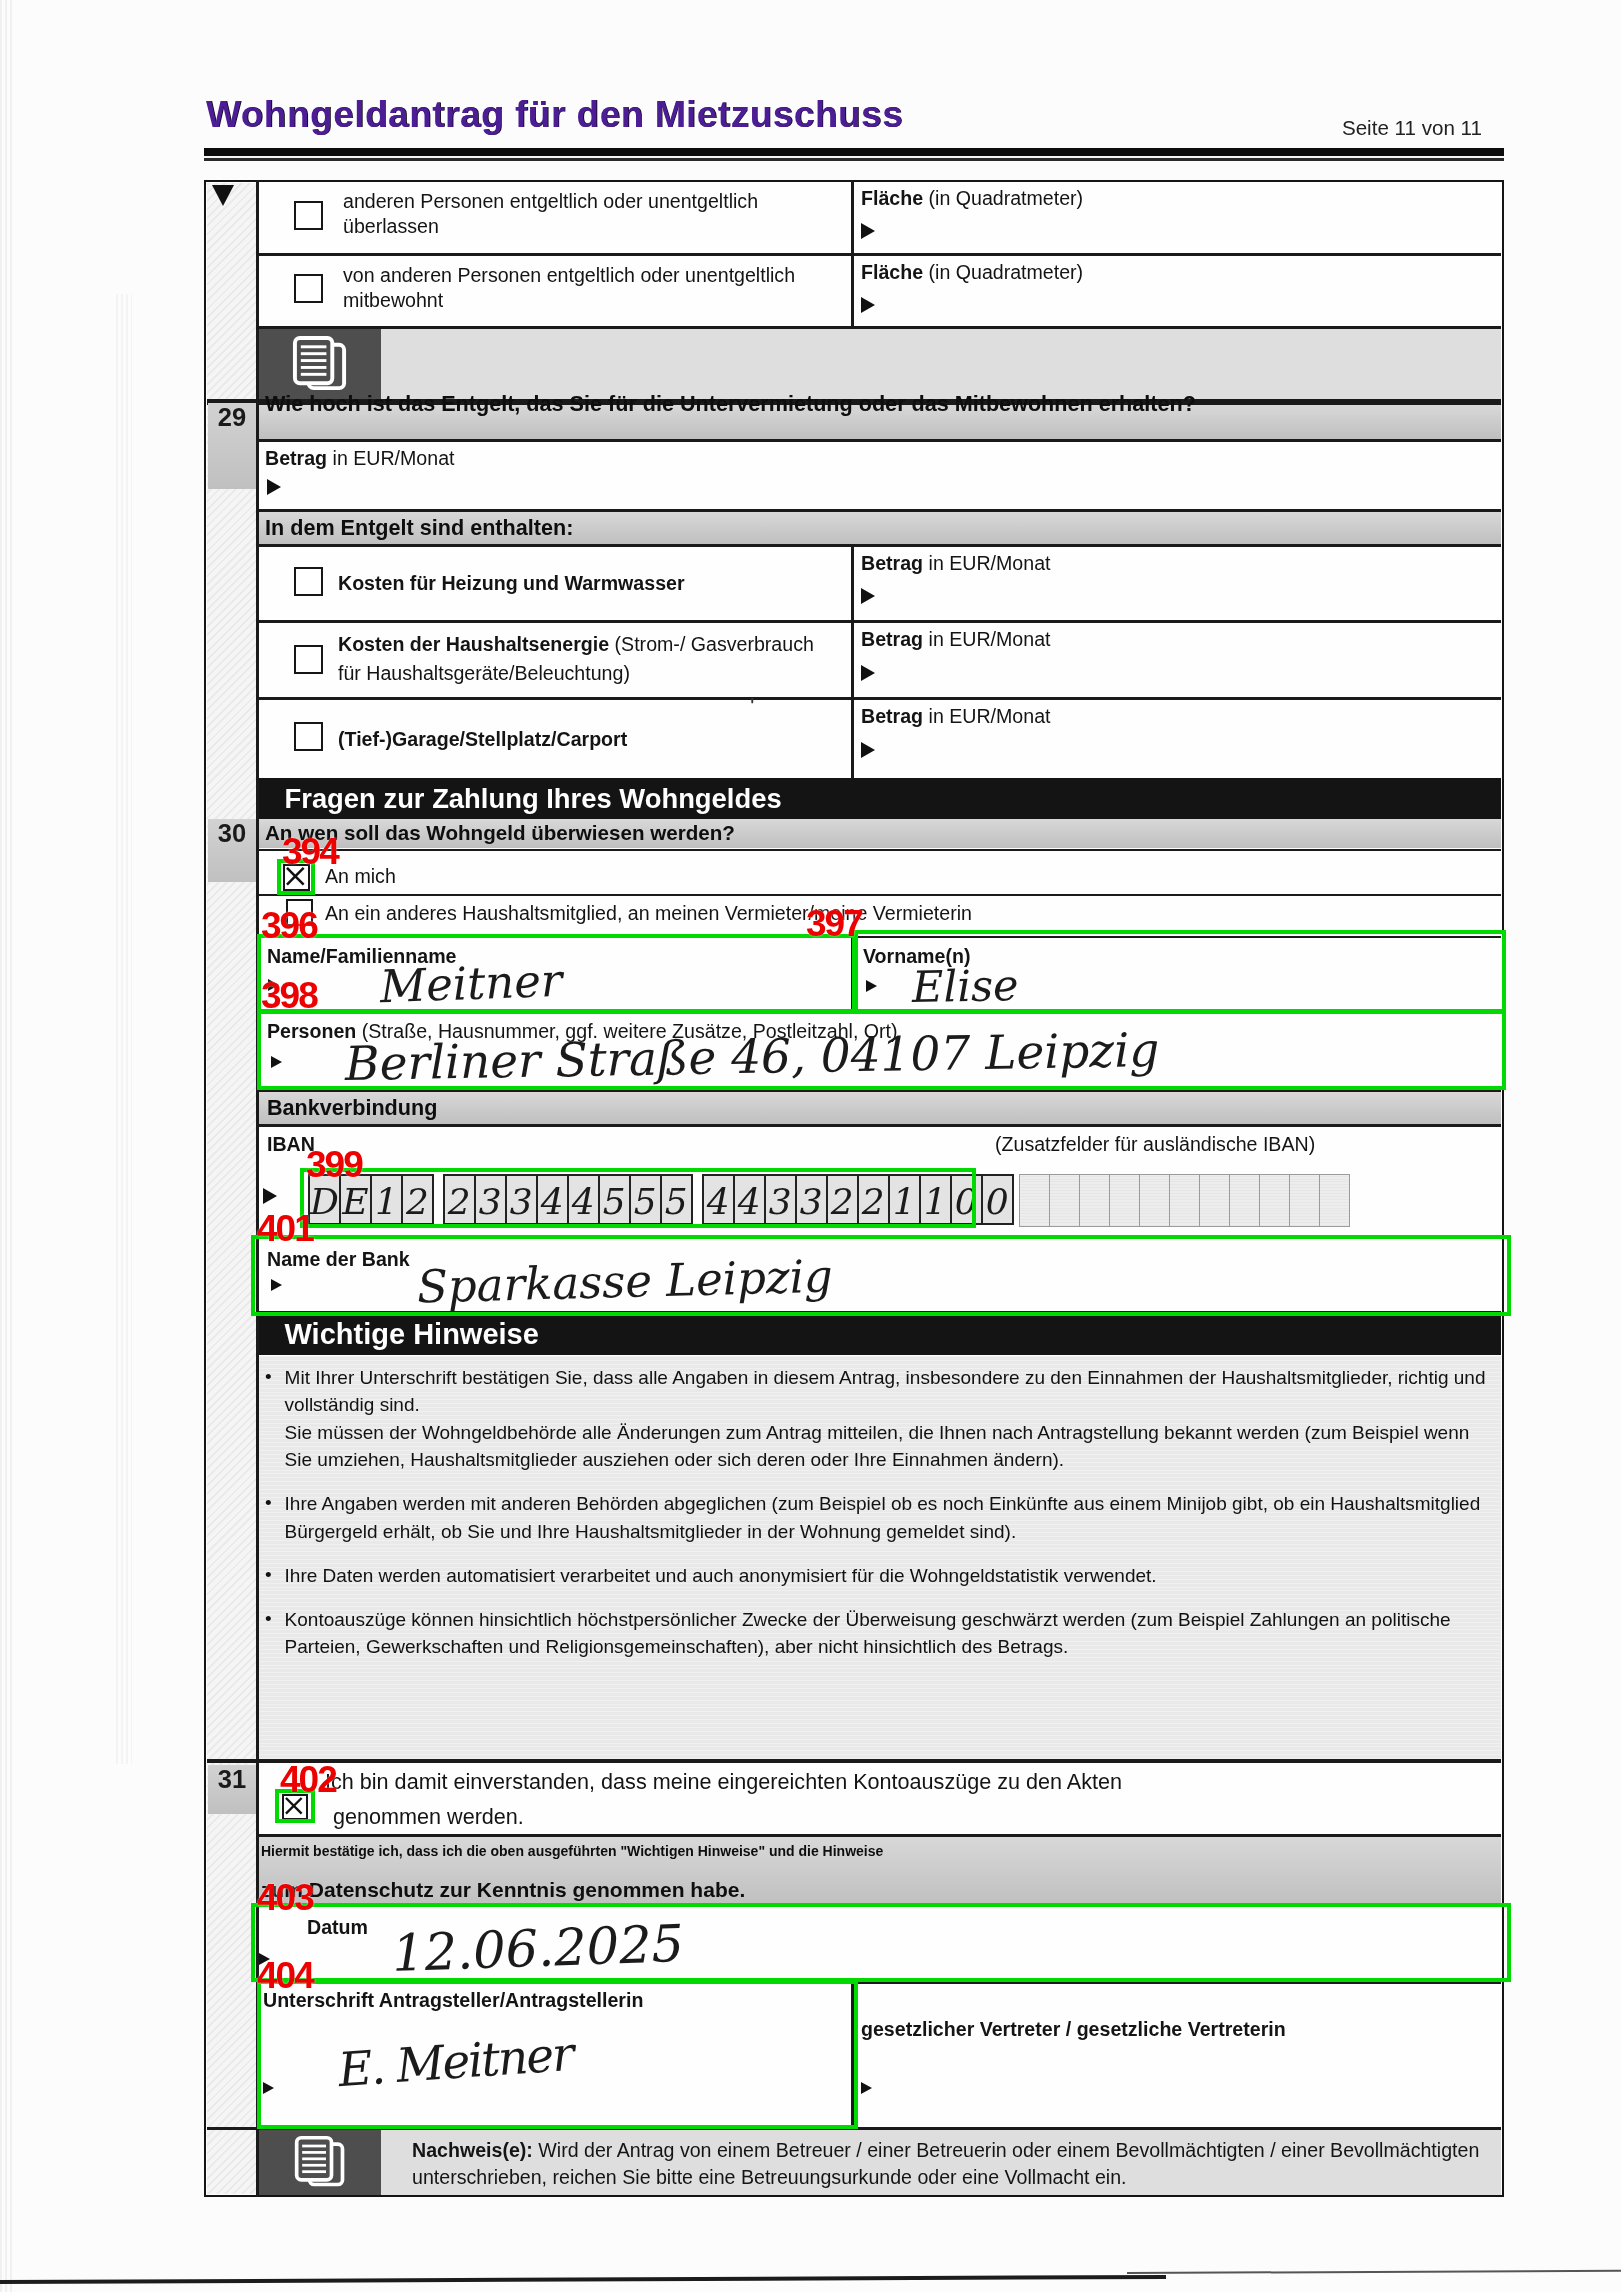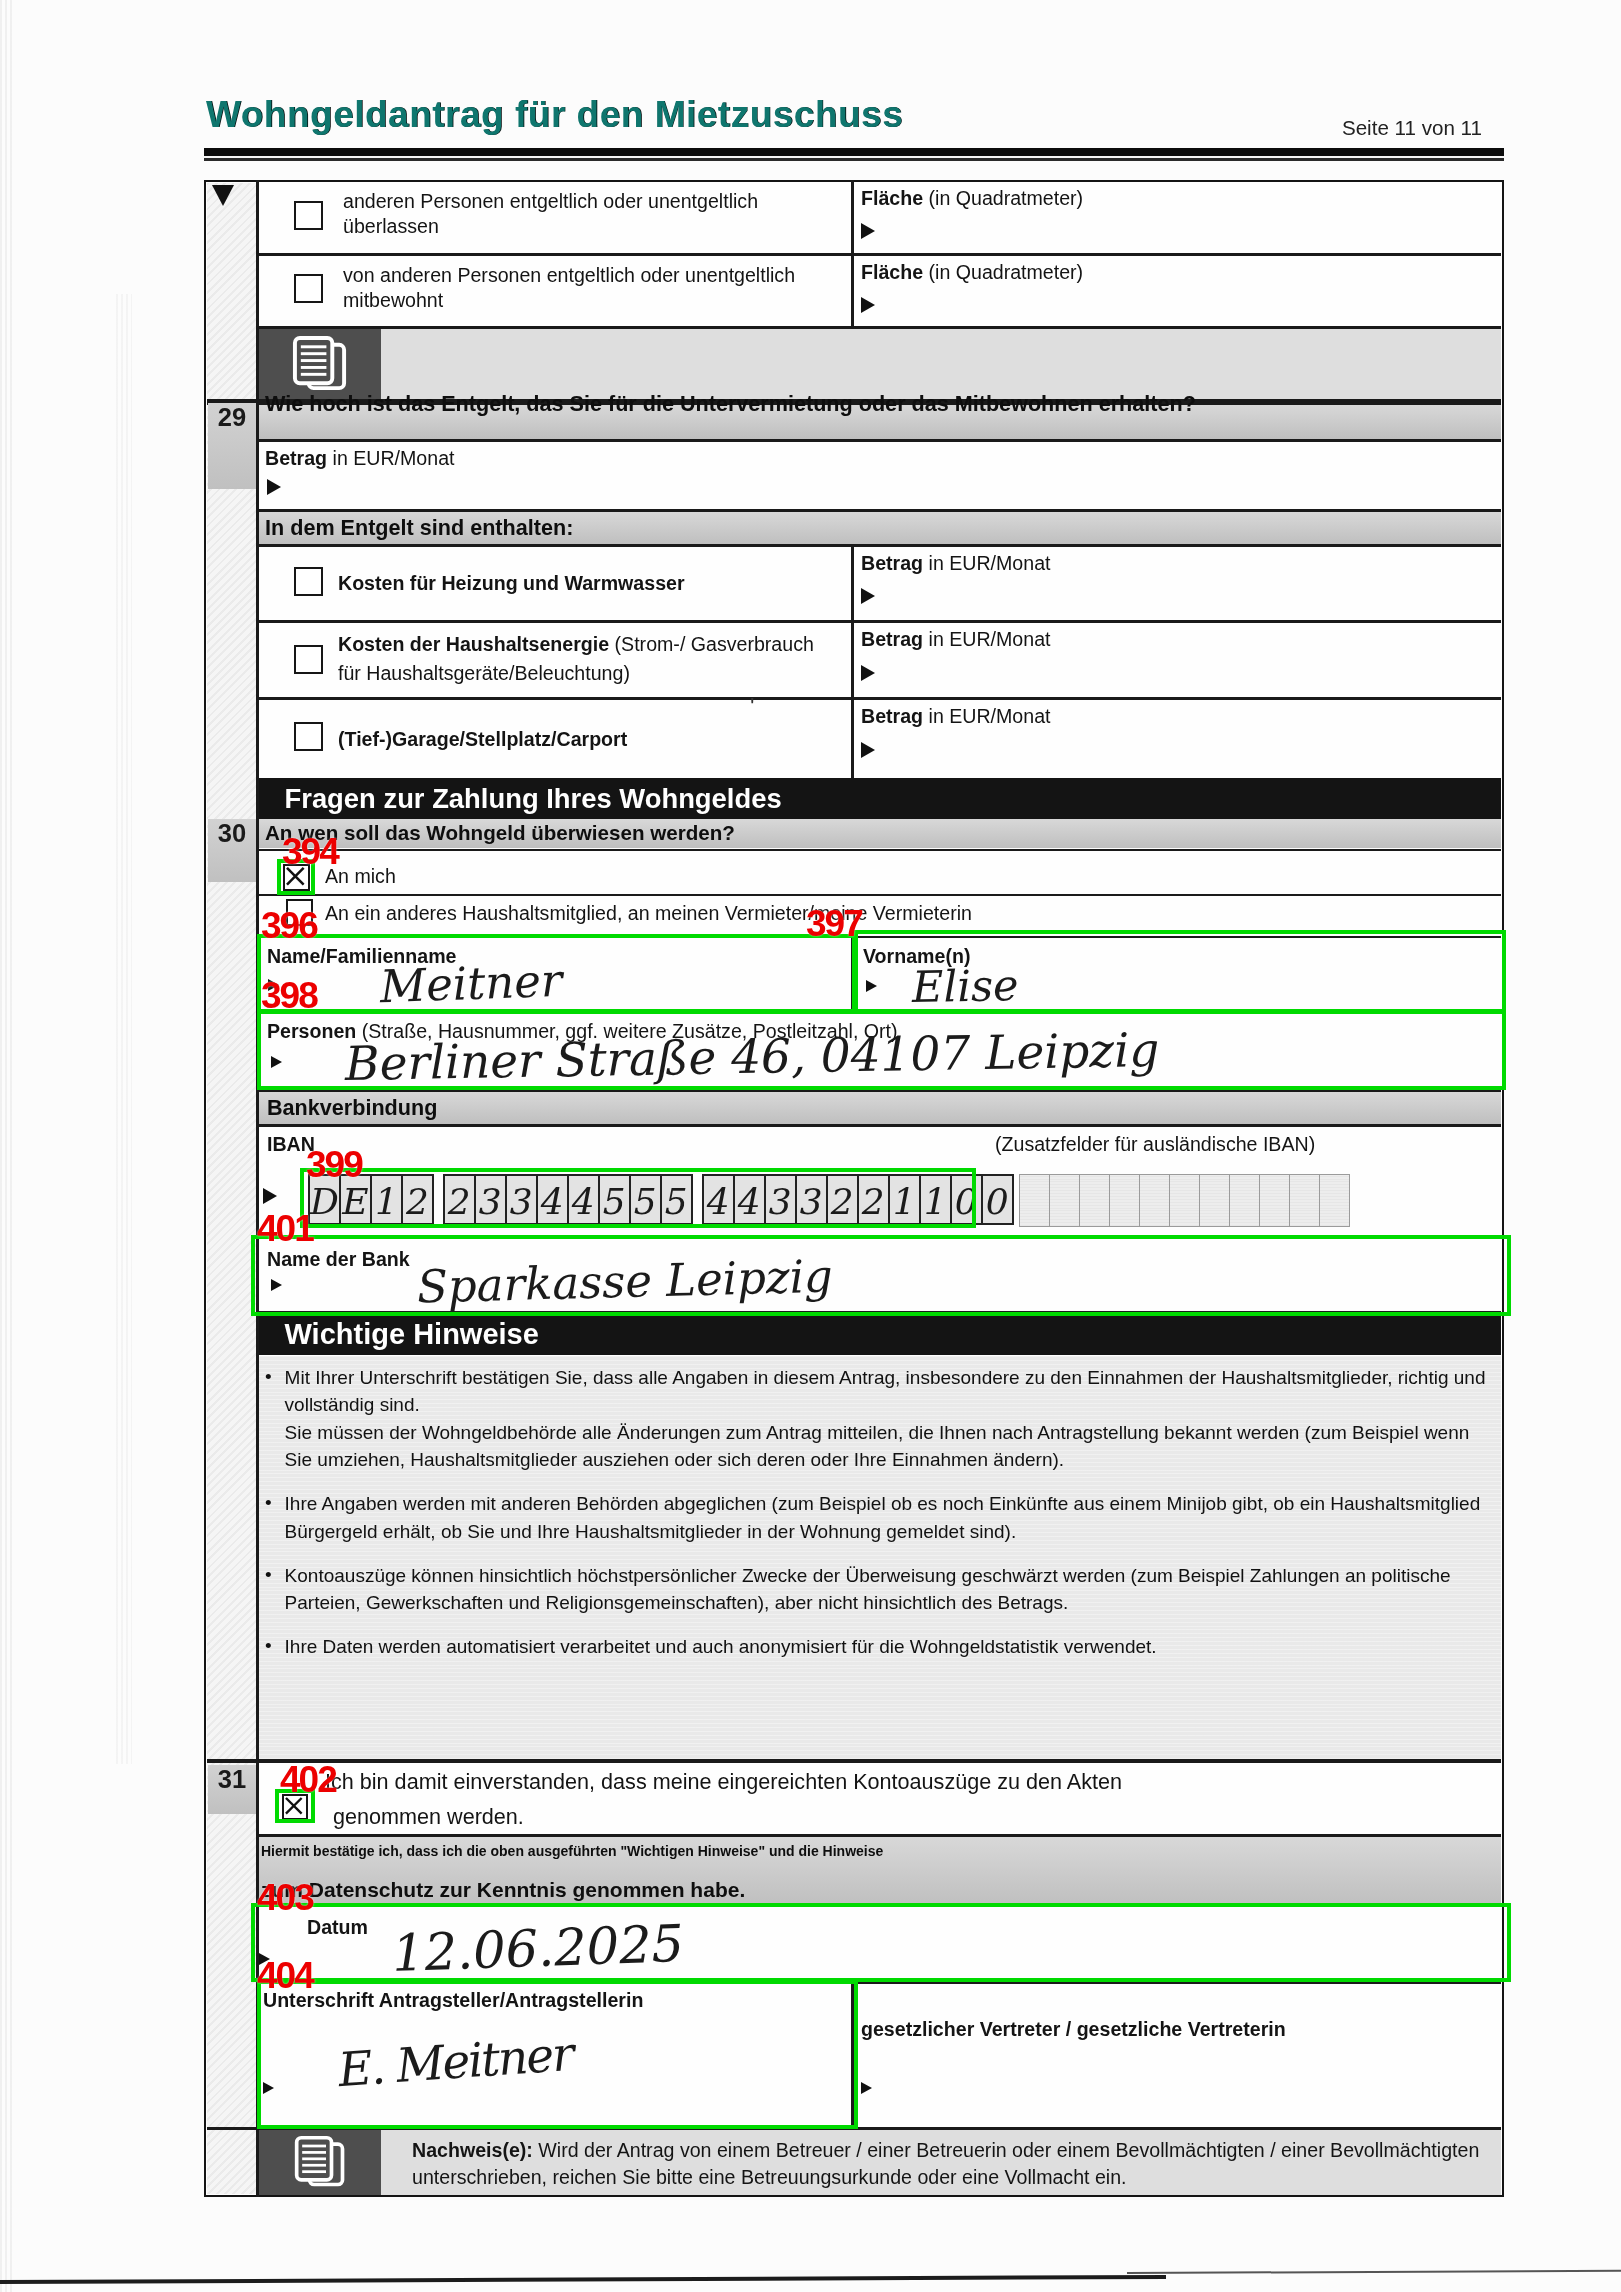--- a/index.html
+++ b/index.html
@@ -3,21 +3,21 @@
 <meta charset="utf-8">
 <style>
   html,body{margin:0;padding:0;background:#ffffff;}
   .page{position:relative;width:1621px;height:2293px;background:#fcfcfc;overflow:hidden;
         font-family:"Liberation Sans",sans-serif;color:#161616;}
   .abs{position:absolute;}
   .b{font-weight:bold;}
   .keepsp{white-space:pre-wrap;}
   .lbl{font-size:19.6px;line-height:24.5px;color:#141414;}
   .hdr{font-weight:bold;font-size:21.6px;color:#0e0e0e;}
-  .title{font-size:37px;font-weight:bold;letter-spacing:0.5px;color:#0f766e;
+  .title{font-size:37px;font-weight:bold;letter-spacing:0.5px;color:#4c1d95;
          text-shadow:0.7px 0 #050505;}
   .pageno{font-size:20.6px;color:#222;}
   
   .dblrule{left:204px;top:148px;width:1300px;height:13.7px;
            background:linear-gradient(#0c0c0c 0 7.8px,#f6f6f6 7.8px 9.8px,#2a2a2a 9.8px 12.7px,transparent 12.7px);}
   .formbox{left:204px;top:180px;width:1300px;height:2017px;border:2.9px solid #141414;
            box-sizing:border-box;background:#fefefe;}
   .gutter{left:207px;top:183px;width:49px;height:2011px;
           background:#f5f5f5;
           background-image:repeating-linear-gradient(135deg,rgba(0,0,0,0.045) 0 2px,transparent 2px 5.9px);}
@@ -268,24 +268,24 @@
   <div class="abs" style="left:259px;top:1356px;width:1242px;height:407px;background:#e9e9e9;background-image:repeating-linear-gradient(0deg,rgba(255,255,255,0.35) 0 1px,transparent 1px 3.9px);"></div>
   <div class="abs hint-list" style="left:263px;top:1364px;width:1225px;" id="hinweise-list">
       <div class="bullet">
         <div>Mit Ihrer Unterschrift bestätigen Sie, dass alle Angaben in diesem Antrag, insbesondere zu den Einnahmen der Haushaltsmitglieder, richtig und vollständig sind.</div>
         <div>Sie müssen der Wohngeldbehörde alle Änderungen zum Antrag mitteilen, die Ihnen nach Antragstellung bekannt werden (zum Beispiel wenn Sie umziehen, Haushaltsmitglieder ausziehen oder sich deren oder Ihre Einnahmen ändern).</div>
       </div>
       <div class="bullet">
         <div>Ihre Angaben werden mit anderen Behörden abgeglichen (zum Beispiel ob es noch Einkünfte aus einem Minijob gibt, ob ein Haushaltsmitglied Bürgergeld erhält, ob Sie und Ihre Haushaltsmitglieder in der Wohnung gemeldet sind).</div>
       </div>
       <div class="bullet">
+        <div>Ihre Daten werden automatisiert verarbeitet und auch anonymisiert für die Wohngeldstatistik verwendet.</div>
+      </div>
+      <div class="bullet">
         <div>Kontoauszüge können hinsichtlich höchstpersönlicher Zwecke der Überweisung geschwärzt werden (zum Beispiel Zahlungen an politische Parteien, Gewerkschaften und Religionsgemeinschaften), aber nicht hinsichtlich des Betrags.</div>
-      </div>
-      <div class="bullet">
-        <div>Ihre Daten werden automatisiert verarbeitet und auch anonymisiert für die Wohngeldstatistik verwendet.</div>
       </div>
     </div>
 
   <div class="hline" style="top:1759px;left:207px;width:1294px;height:3.9px;"></div>
   <div class="abs numcell" style="left:208px;top:1765px;width:48px;height:49px;">31</div>
   <div class="cb" style="left:282px;top:1794px;width:25.5px;height:25.5px;">
     <svg width="19.6" height="19.6" viewBox="0 0 20 20">
       <line x1="2" y1="2" x2="18" y2="18" stroke="#111" stroke-width="2.4"></line>
       <line x1="18" y1="2" x2="2" y2="18" stroke="#111" stroke-width="2.4"></line>
     </svg>

